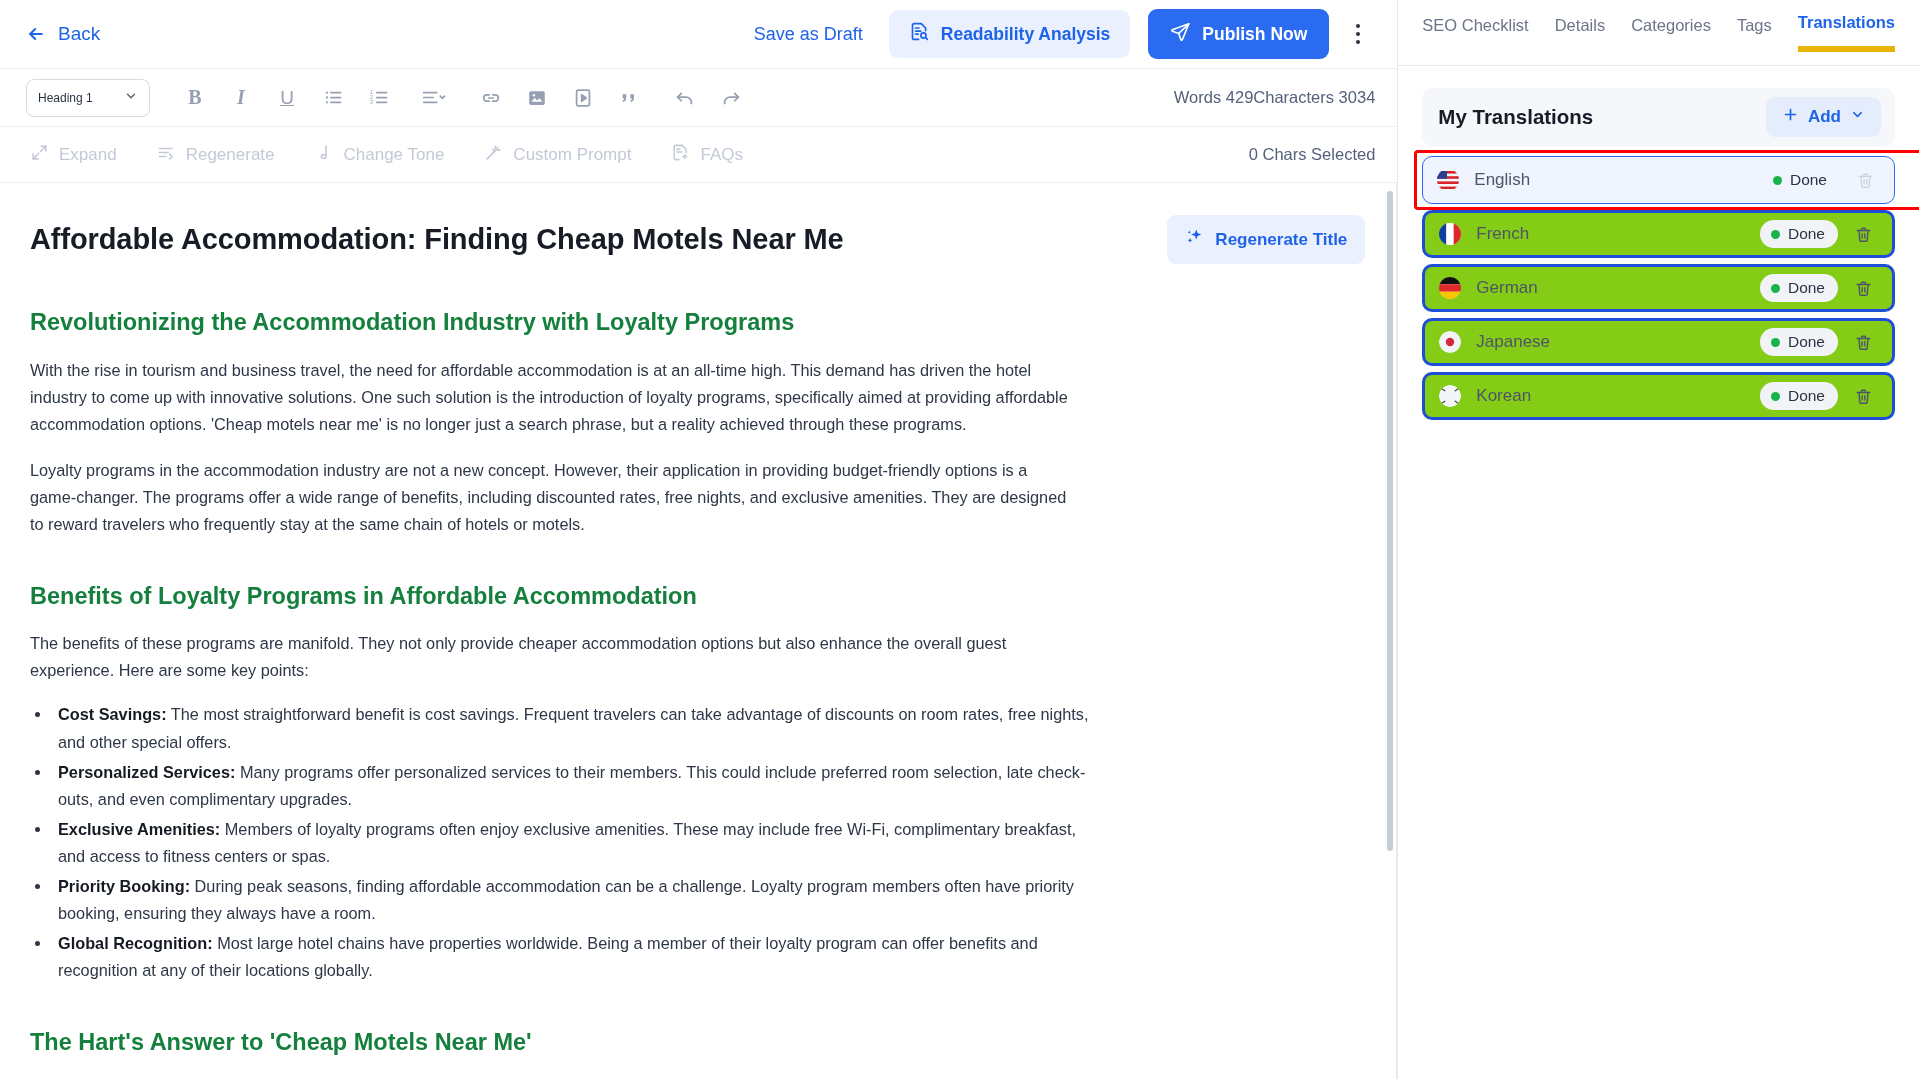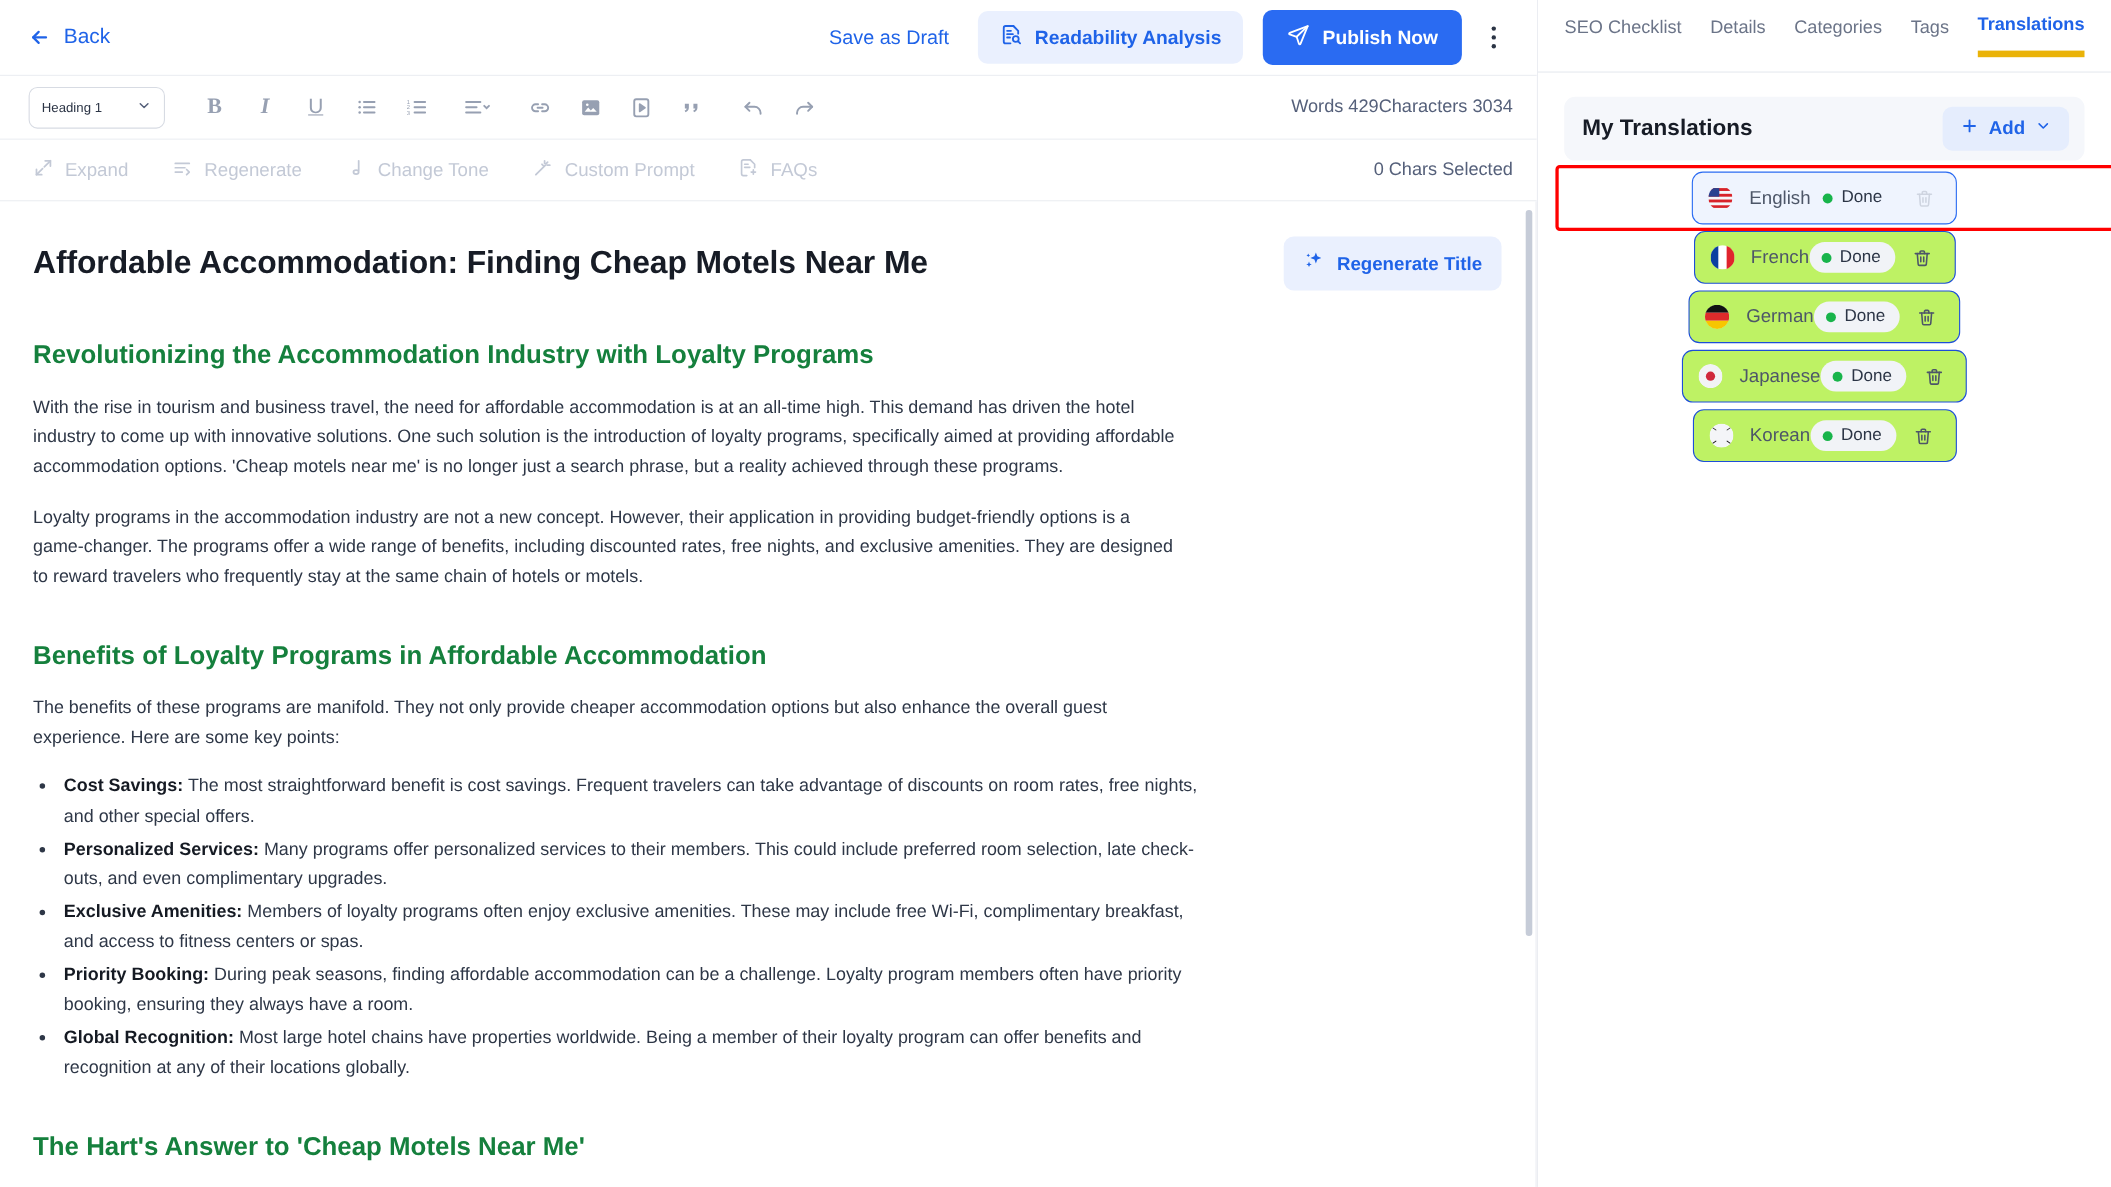--- a/index.html
+++ b/index.html
@@ -162,26 +162,26 @@
     margin: 22px 24px 0 24px; padding: 10px 14px 10px 16px;
     background: #f5f7fb; border-radius: 10px; height: 58px;
   }
   .panel-title { font-size: 20.5px; font-weight: 700; color: #171c26; }
   .btn-add {
     display: flex; align-items: center; gap: 9px;
     background: #e5edfd; color: #1f63e8;
     border-radius: 9px; padding: 9px 16px;
     font-size: 17px; font-weight: 600; cursor: pointer;
   }
-  .tlist { margin: 10px 24px 0 24px; display: flex; flex-direction: column; gap: 6px; position: relative; align-items: center; }
+  .tlist { margin: 10px 24px 0 24px; display: flex; flex-direction: column; gap: 6px; position: relative; }
   .trow {
     display: flex; align-items: center;
     height: 48px; padding: 0 12px 0 14px;
-    border: 1px solid #1d4ed8; border-radius: 10px;
-    background: #bef264; cursor: pointer;
+    border: 3px solid #1d4ed8; border-radius: 10px;
+    background: #84cc16; cursor: pointer;
   }
   .trow.selected {
     background: #eff4fe; border: 1.5px solid #2a6bf2;
   }
   .flag { width: 22px; height: 22px; border-radius: 50%; overflow: hidden; position: relative; flex-shrink: 0; }
   .tname { font-size: 17px; color: #4d5668; margin-left: 15px; flex: 1; }
   .badge {
     display: flex; align-items: center; gap: 8px;
     background: #f1f3f7; border-radius: 16px;
     padding: 5px 13px 5px 11px; font-size: 15.5px; color: #2b3445; font-weight: 500;

